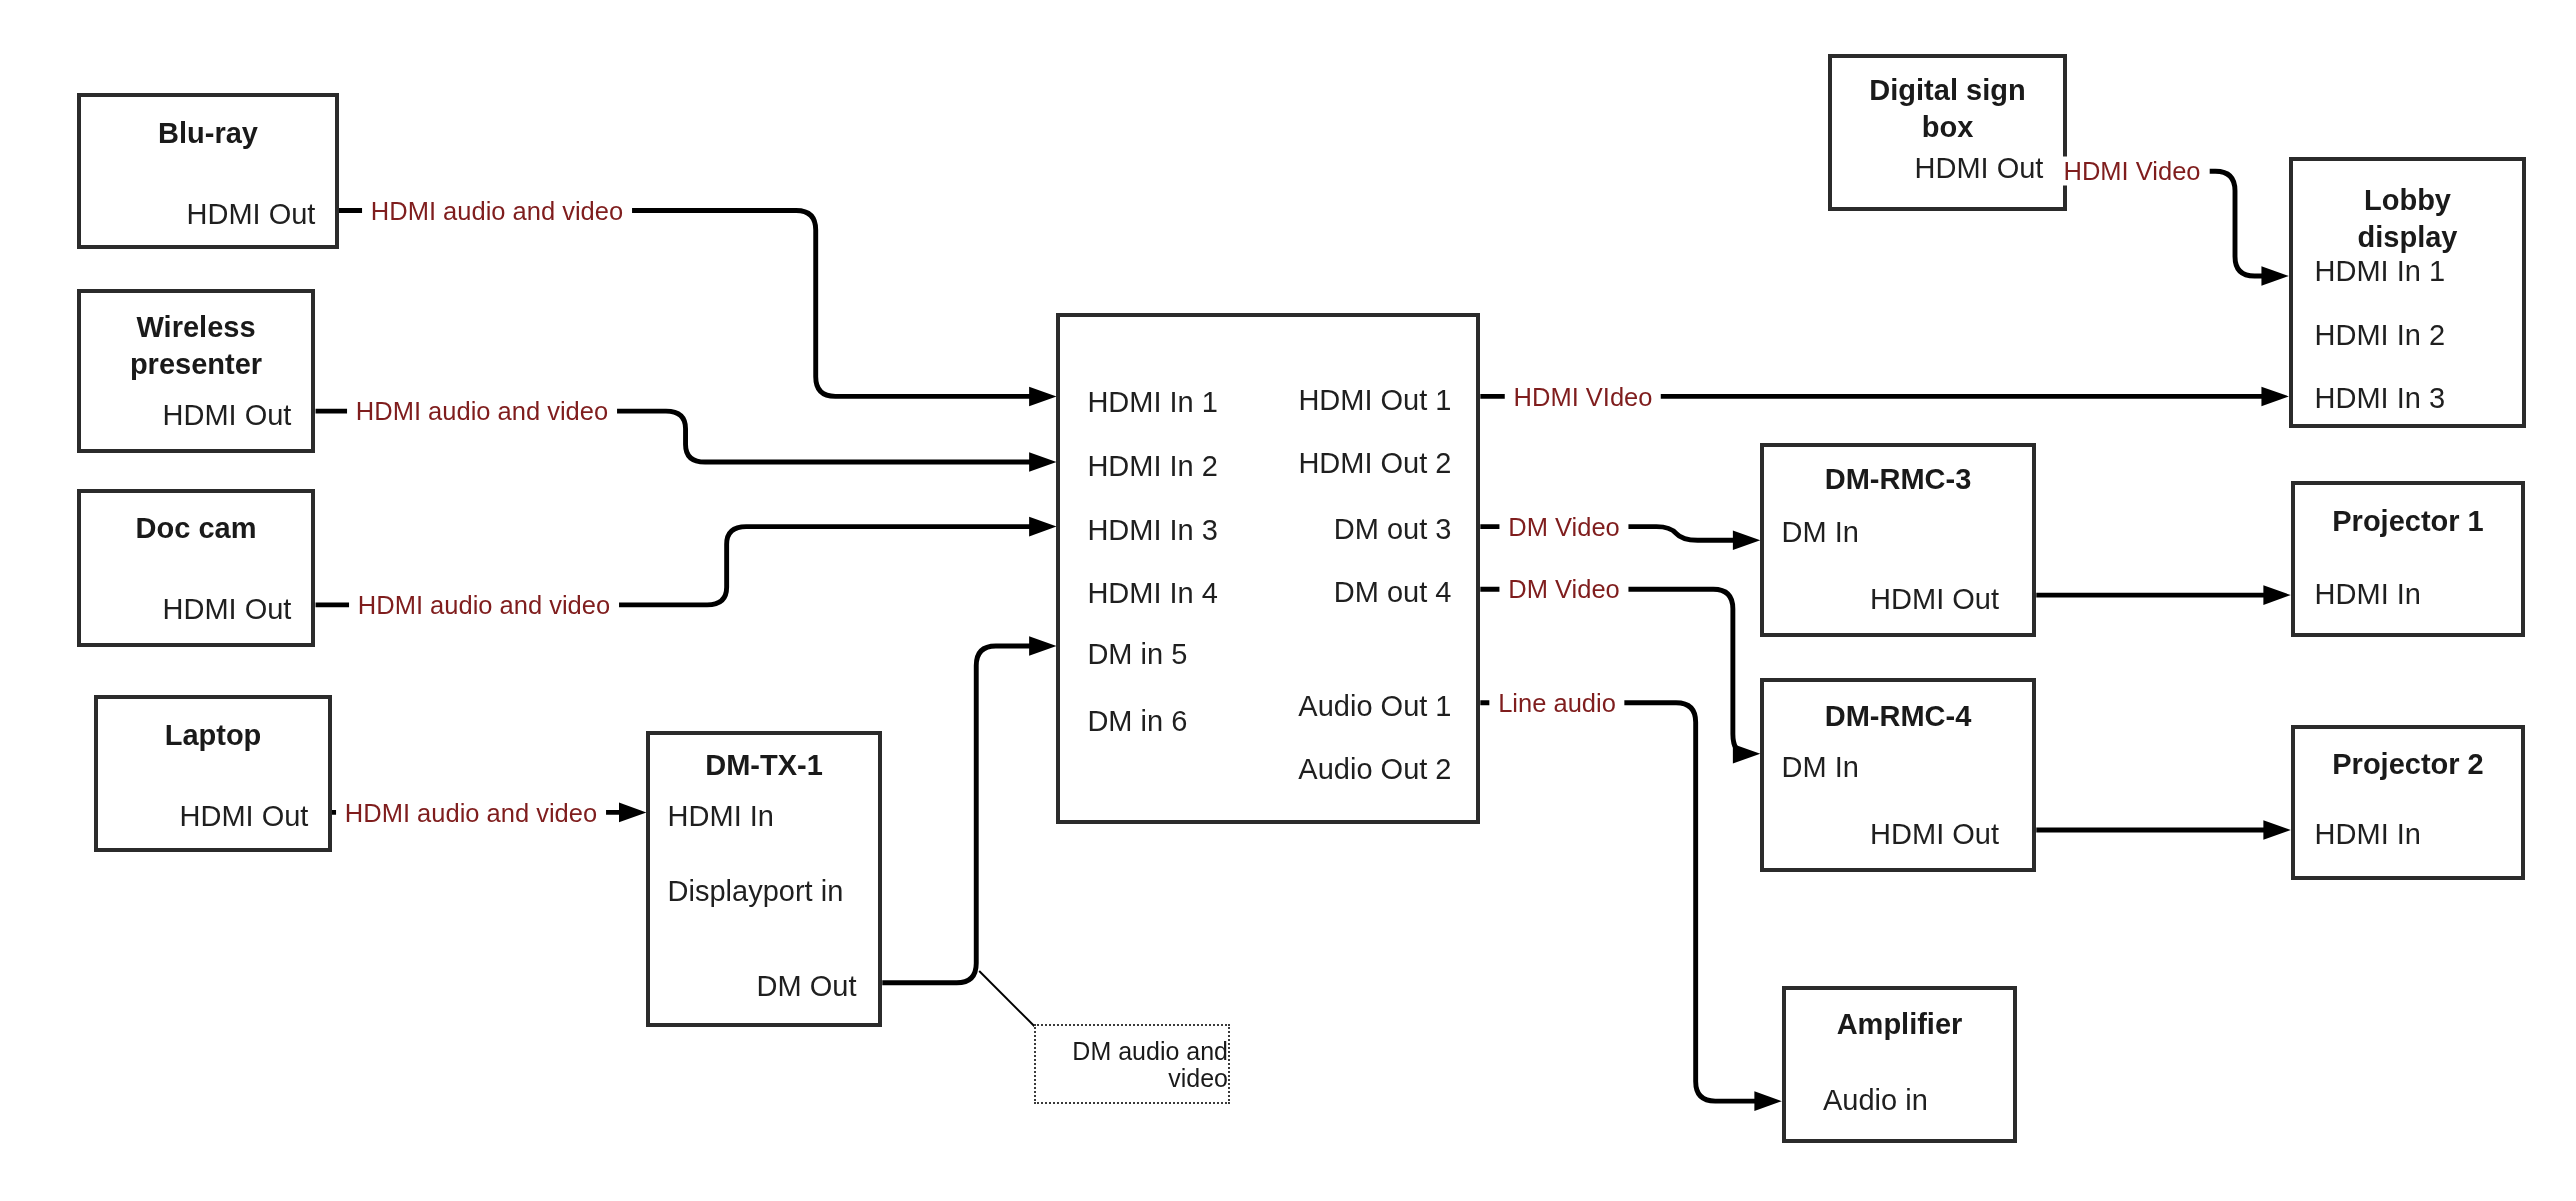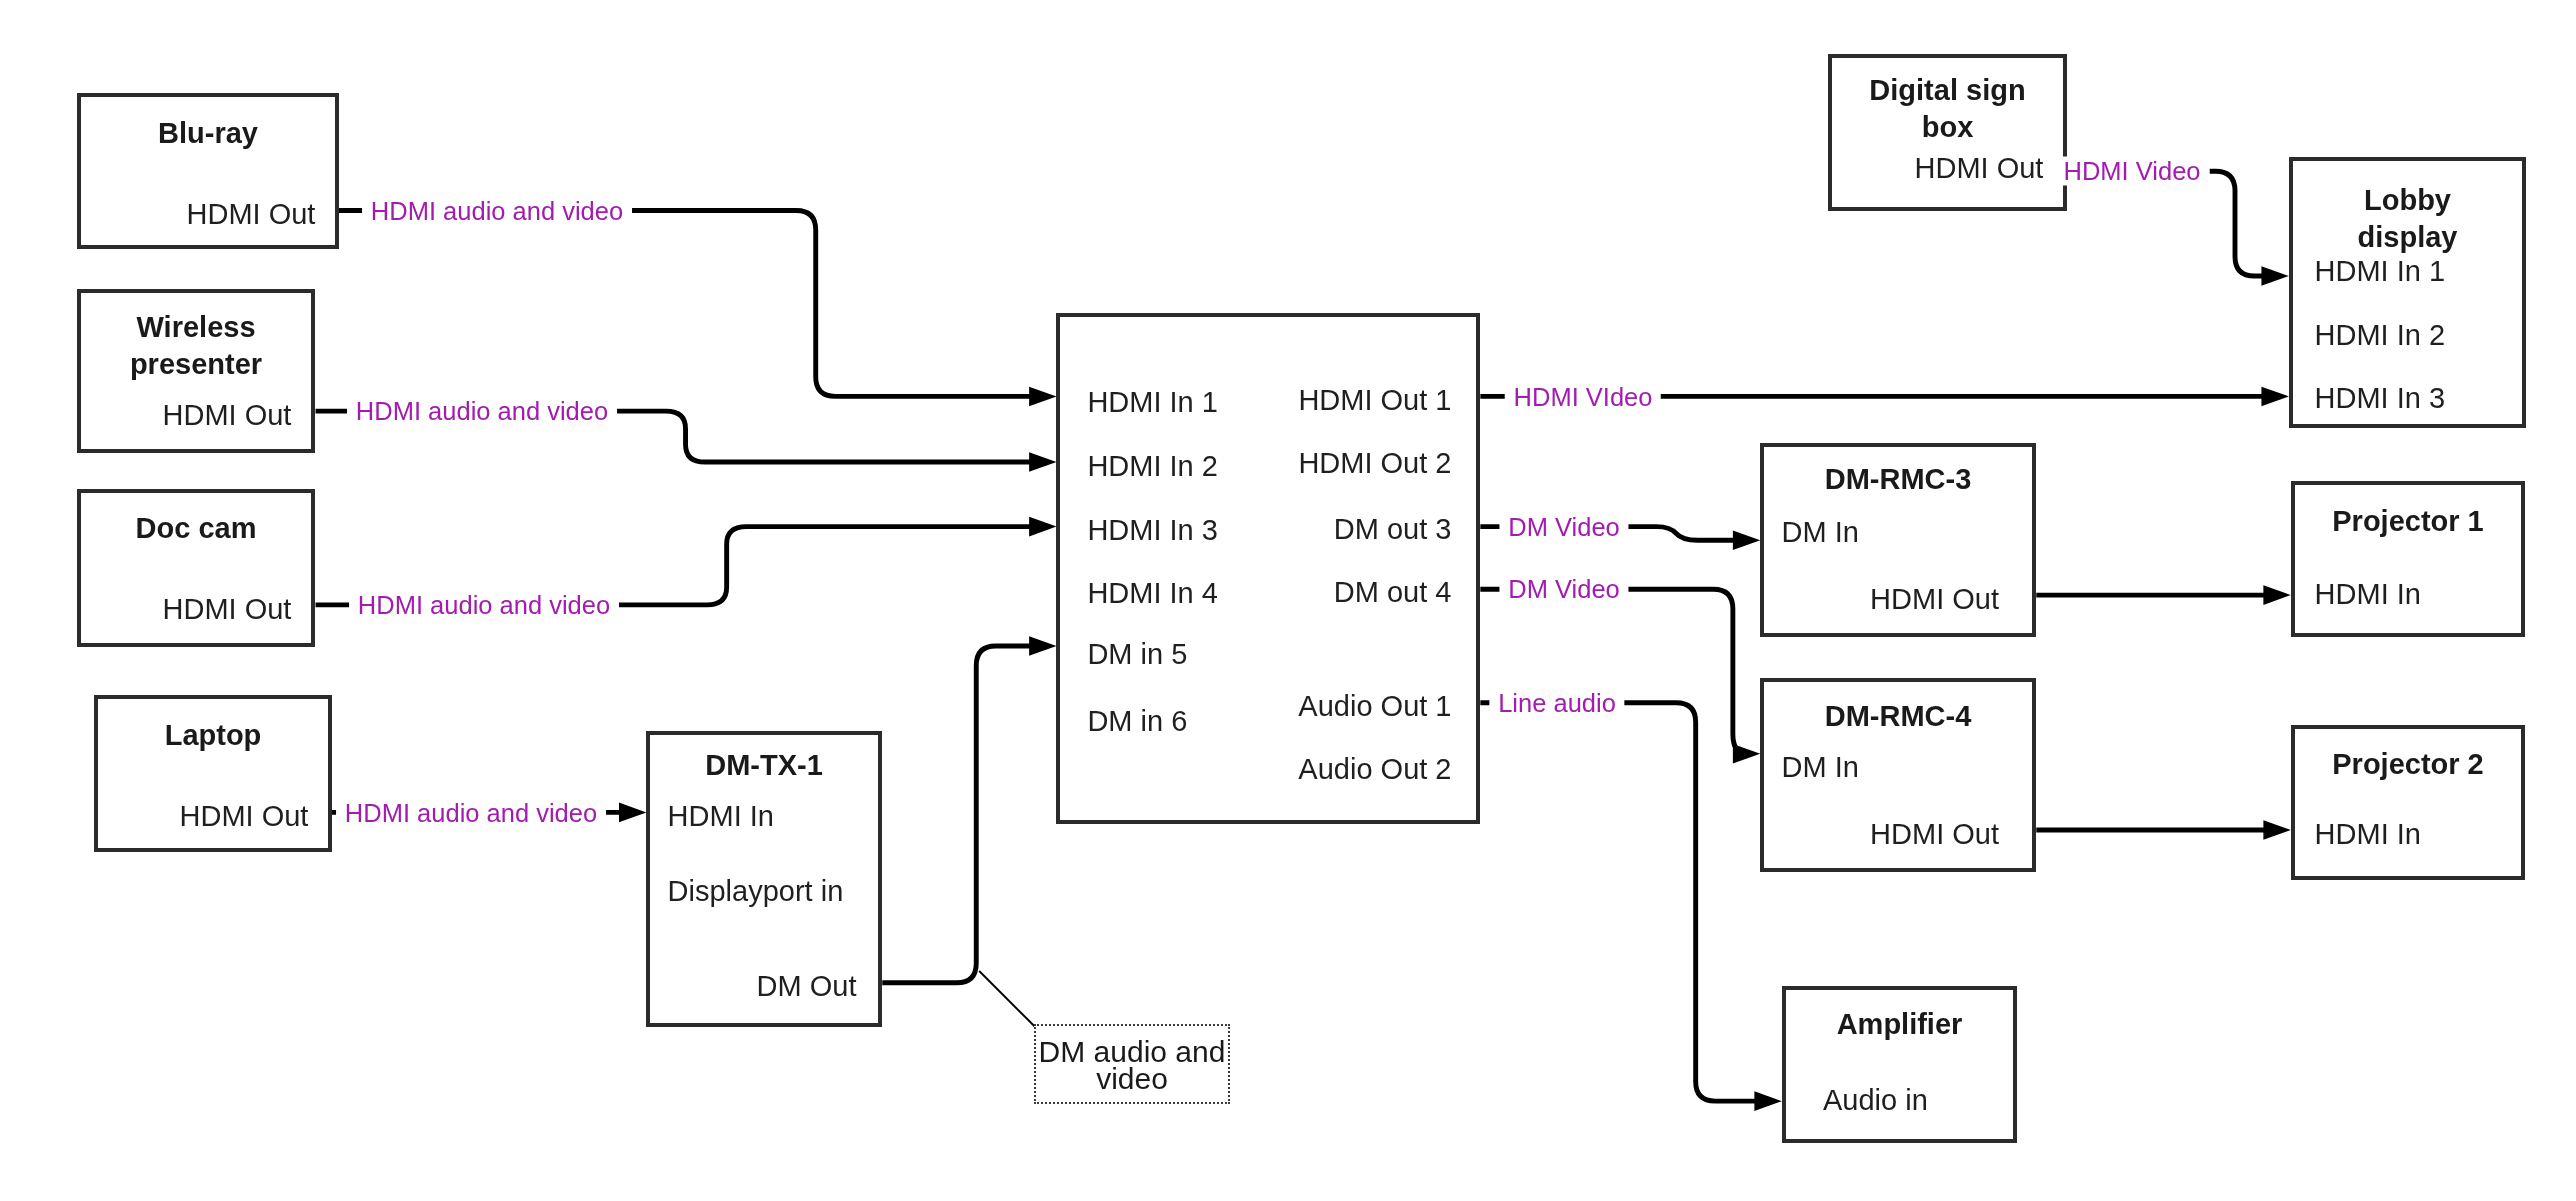--- a/index.html
+++ b/index.html
@@ -38,30 +38,30 @@
   }
   .clabel{
     position:absolute;
     transform:translate(-50%,-50%);
     background:#ffffff;
     padding:0 8.8px;
     font-size:25.5px;
     line-height:29px;
     white-space:nowrap;
     z-index:3;
-    color:#a21caf;
+    color:#7f1d1d;
   }
   .note{
     position:absolute;
     box-sizing:border-box;
     border:2px dotted #3a3a3a;
     background:#ffffff;
     z-index:2;
-    text-align:center;
-    font-size:30px;
+    text-align:right;
+    font-size:25px;
     line-height:27.4px;
     padding-top:11.7px;
   }
   .note span{display:block;}
 </style>
 </head>
 <body>
 
 <div id="canvas">
 

